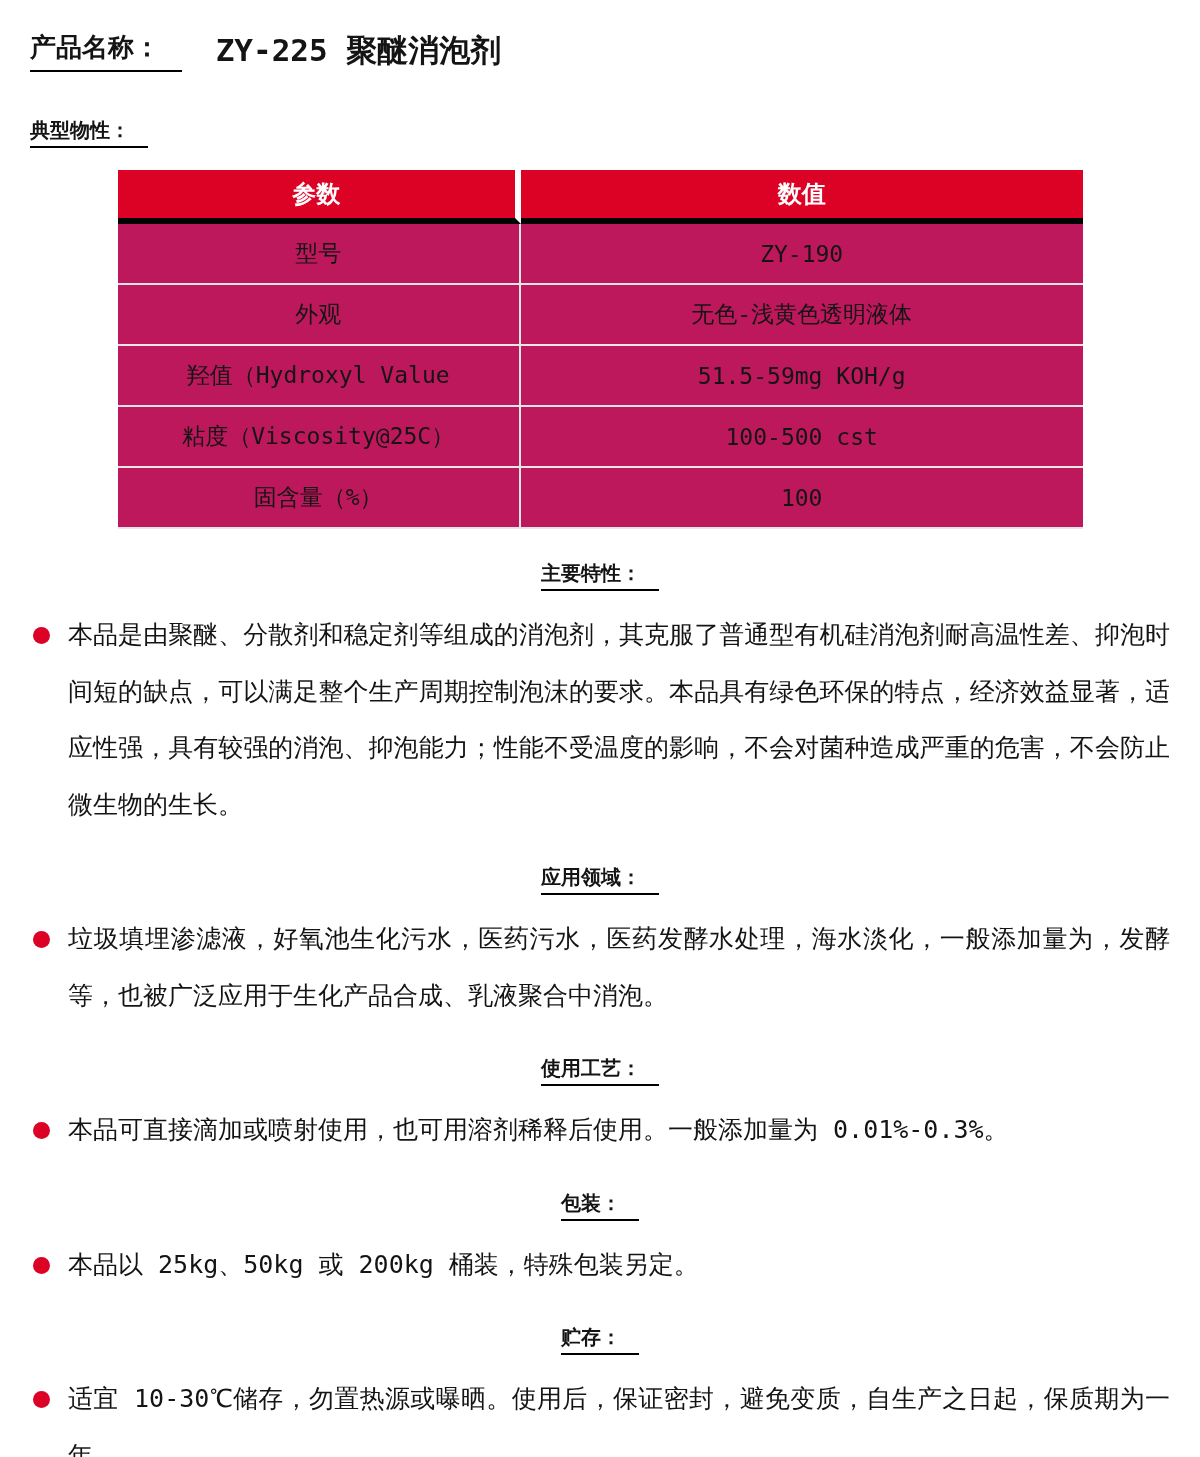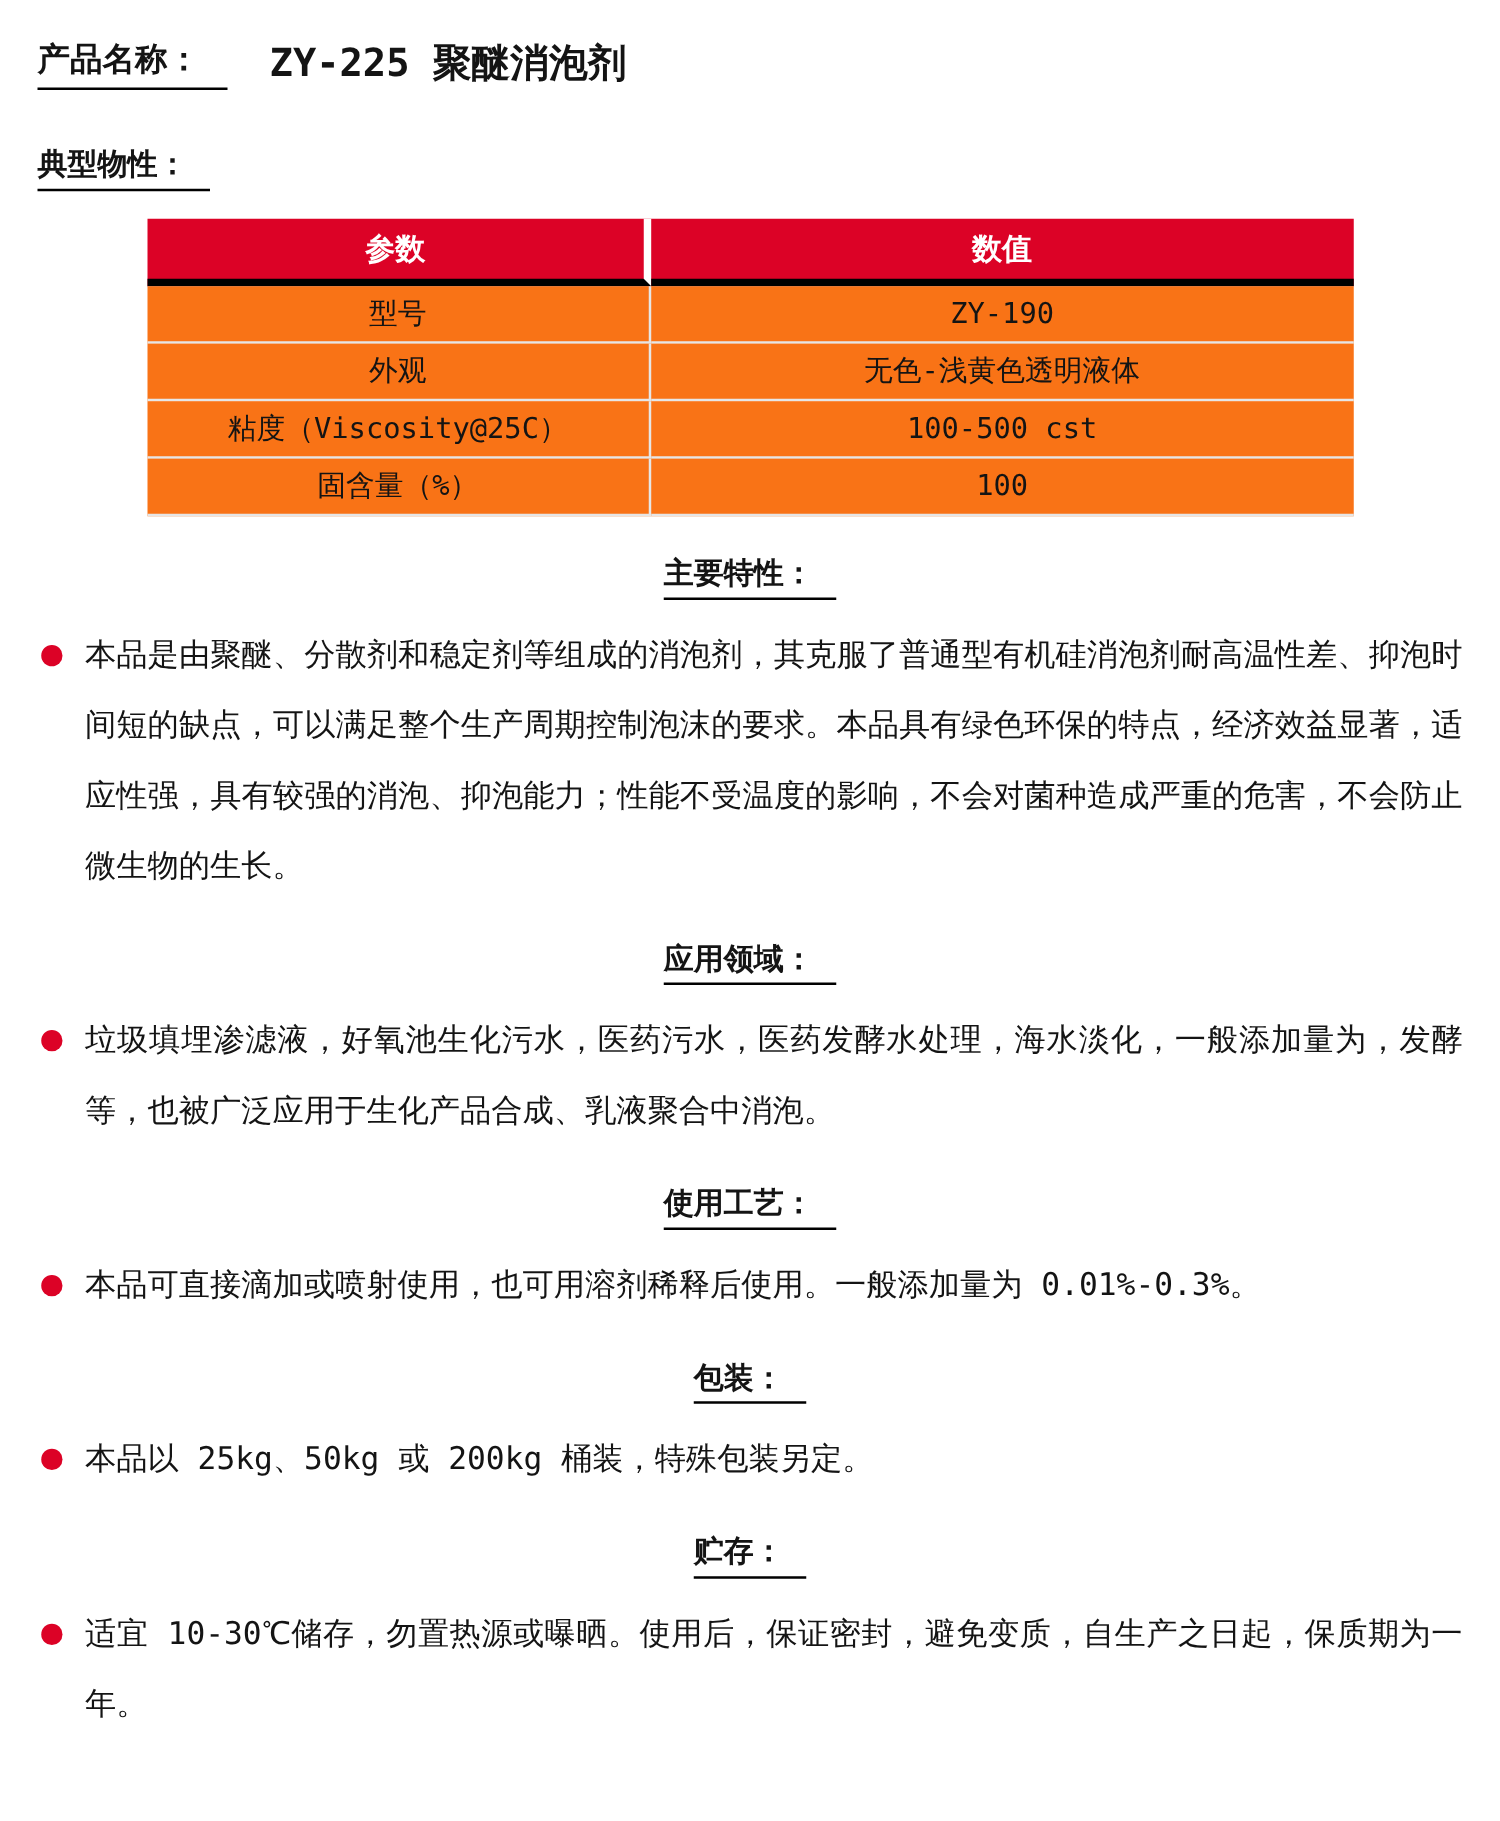--- a/index.html
+++ b/index.html
@@ -23,21 +23,21 @@
   }
   .product-name {
     display: inline-block;
     font-size: 31px;
     font-weight: bold;
     margin-left: 24px;
     vertical-align: bottom;
   }
 
   
-  .sec-heading { font-size: 24px; font-weight: bold; line-height: 1.2; font-family: Liberation Serif, serif; }
+  .sec-heading { font-size: 20px; font-weight: bold; line-height: 1.2; }
   .sec-heading .hd {
     display: inline-block;
     border-bottom: 2px solid #000;
     padding: 0 18px 4px 0;
   }
   .mt-lg { margin-top: 46px; }
   .mt-md { margin-top: 32px; text-align: center; }
 
   
   table.props {
@@ -51,24 +51,24 @@
   .props th {
     background: var(--accent, #DC0226);
     color: #ffffff;
     font-size: 24px;
     font-weight: bold;
     height: 54px;
     border-bottom: 6px solid #000000;
   }
   .props th:first-child { width: 41.8%; border-right: 6px solid #ffffff; }
   .props td {
-    height: 46px;
+    height: 61px;
     font-size: 23px;
     border-bottom: 2px solid #E6E6E6;
-    background: #f97316;
+    background: #be185d;
   }
   .props td:first-child { border-right: 2px solid #E6E6E6; }
 
   
   .section ul { list-style: none; margin-top: 16px; }
   .section li {
     position: relative;
     padding-left: 38px;
     font-size: 25px;
     line-height: 2.26;
@@ -106,20 +106,24 @@
       </tr>
     </thead>
     <tbody>
       <tr>
         <td>型号</td>
         <td>ZY-190</td>
       </tr>
       <tr>
         <td>外观</td>
         <td>无色-浅黄色透明液体</td>
+      </tr>
+      <tr>
+        <td>羟值（Hydroxyl Value</td>
+        <td>51.5-59mg KOH/g</td>
       </tr>
       <tr>
         <td>粘度（Viscosity@25C）</td>
         <td>100-500 cst</td>
       </tr>
       <tr>
         <td>固含量（%）</td>
         <td>100</td>
       </tr>
     </tbody>

